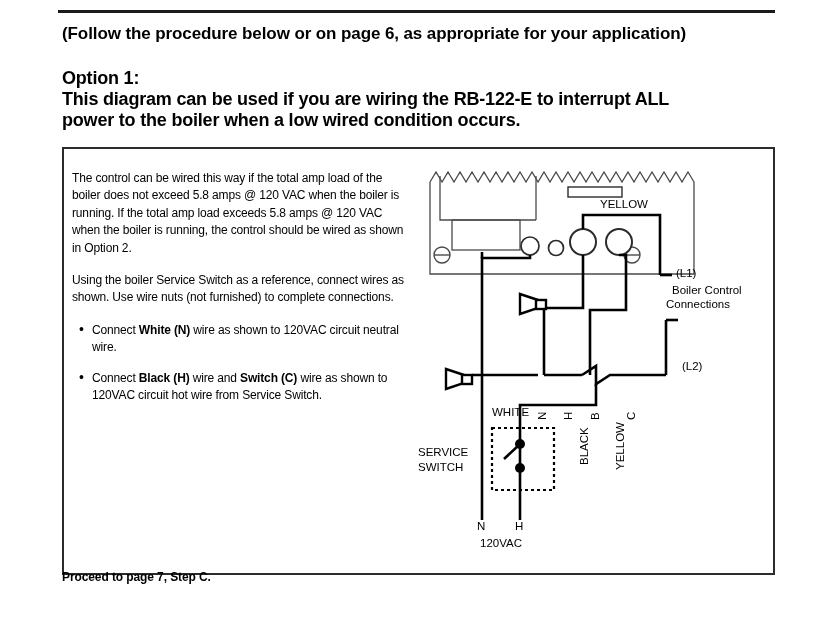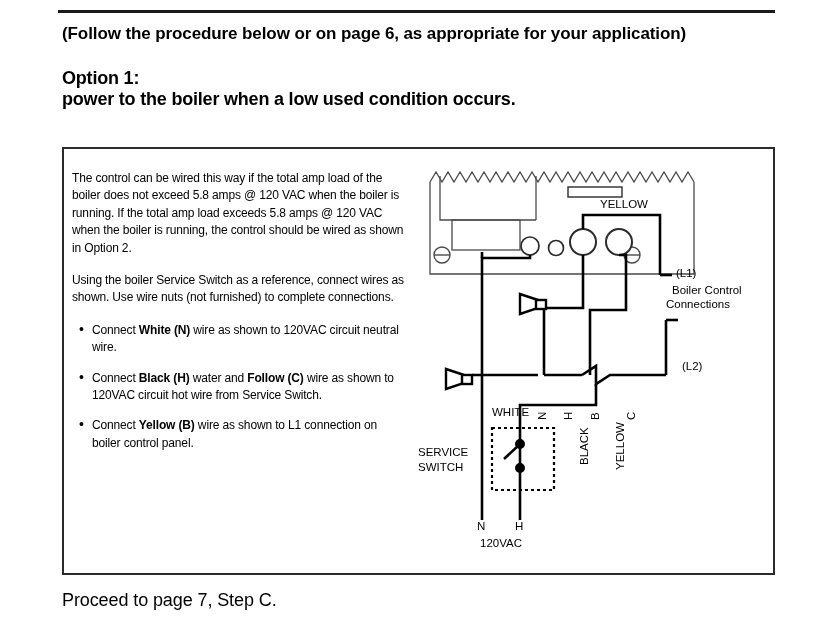--- a/index.html
+++ b/index.html
@@ -32,22 +32,22 @@
   .opt-title .l3{display:block;}
 
   .main-box{
     position:absolute;left:62px;top:147px;width:713px;height:428px;
     border:2px solid #2b2b2b;
     box-sizing:border-box;
     background:#fff;
   }
 
   .footer{
-    position:absolute;left:62px;top:590px;
-    font-size:18px;font-weight:normal;letter-spacing:-0.1px;
+    position:absolute;left:62px;top:570px;
+    font-size:12px;font-weight:bold;letter-spacing:-0.1px;
   }
 
   
   .ltext{
     position:absolute;left:72px;top:170px;width:335px;
     font-size:12px;line-height:17.4px;letter-spacing:-0.15px;
   }
   .ltext p{margin:0 0 15px 0;}
   .blist{margin:6px;padding:0;list-style:none;}
   .blist li{
@@ -80,37 +80,35 @@
 <body>
 
 <div class="page">
 
   <div class="top-rule"></div>
 
   <div class="intro">(Follow the procedure below or on page 6, as appropriate for your application)</div>
 
   <div class="opt-title">
     <span class="l1">Option 1:</span>
-    <span class="l3">power to the boiler when a low used condition occurs.</span>
+    <span class="l2">This diagram can be used if you are wiring the RB-122-E to interrupt ALL</span>
+    <span class="l3">power to the boiler when a low wired condition occurs.</span>
   </div>
 
   <div class="main-box"></div>
 
   <div class="ltext">
     <p>The control can be wired this way if the total amp load of the boiler does not exceed 5.8 amps @ 120 VAC when the boiler is running. If the total amp load exceeds 5.8 amps @ 120 VAC when the boiler is running, the control should be wired as shown in Option 2.</p>
     <p>Using the boiler Service Switch as a reference, connect wires as shown. Use wire nuts (not furnished) to complete connections.</p>
     <ul class="blist">
       <li>
         <span>Connect </span><b>White (N)</b><span> wire as shown to 120VAC circuit neutral wire.</span>
       </li>
       <li>
-        <span>Connect </span><b>Black (H)</b><span> water and </span><b>Follow (C)</b><span> wire as shown to 120VAC circuit hot wire from Service Switch.</span>
-      </li>
-      <li>
-        <span>Connect </span><b>Yellow (B)</b><span> wire as shown to L1 connection on boiler control panel.</span>
+        <span>Connect </span><b>Black (H)</b><span> wire and </span><b>Switch (C)</b><span> wire as shown to 120VAC circuit hot wire from Service Switch.</span>
       </li>
     </ul>
   </div>
 
   <div class="diagram">
     <svg width="350" height="400" viewBox="0 0 350 400">
 
       <g>
 
         <path d="M10,22 L16,12 L22,22 L28,12 L34,22 L40,12 L46,22 L52,12 L58,22 L64,12

